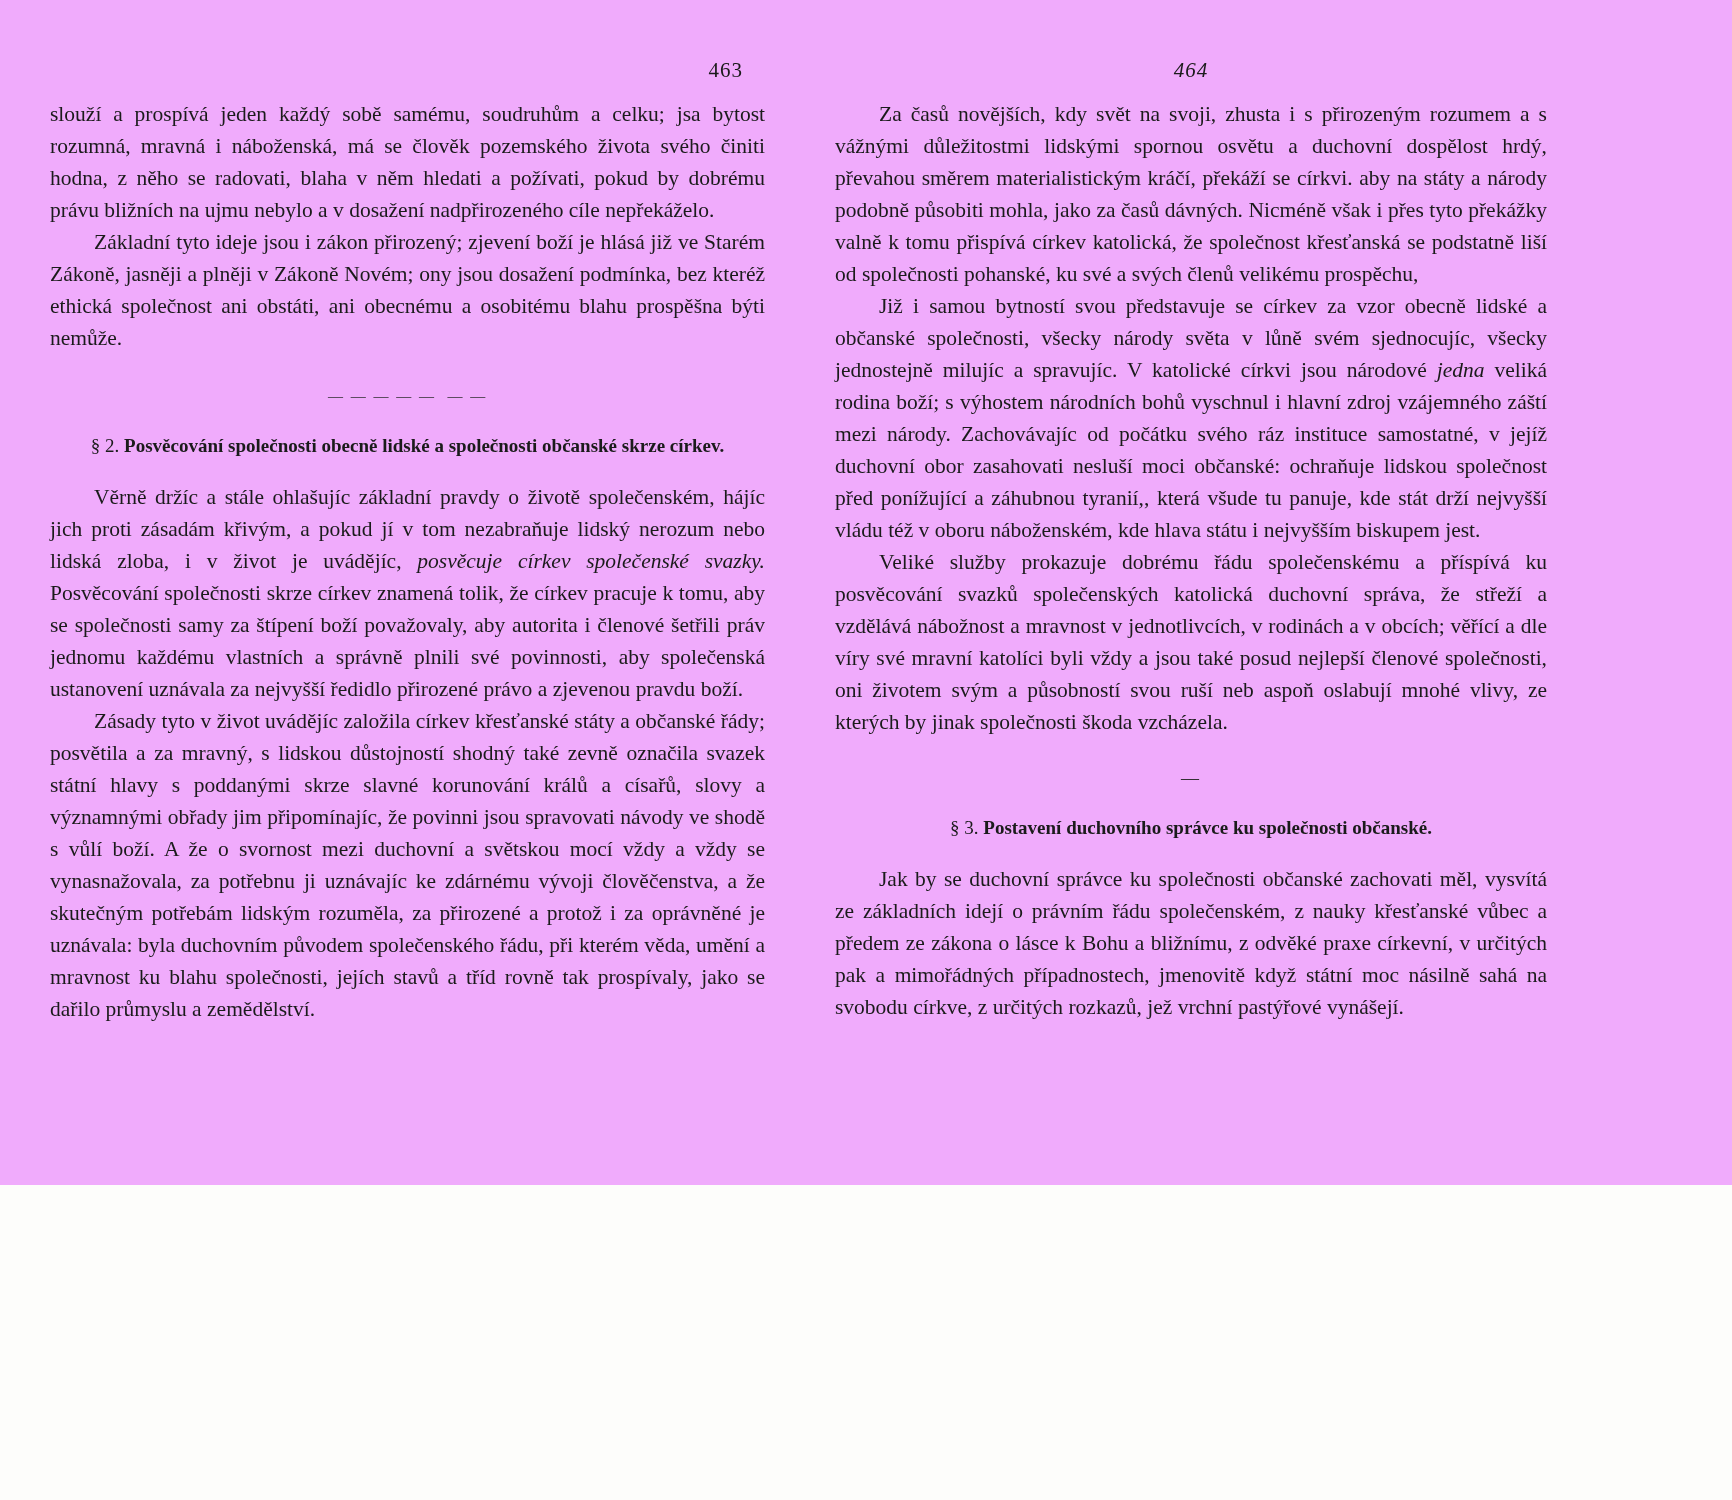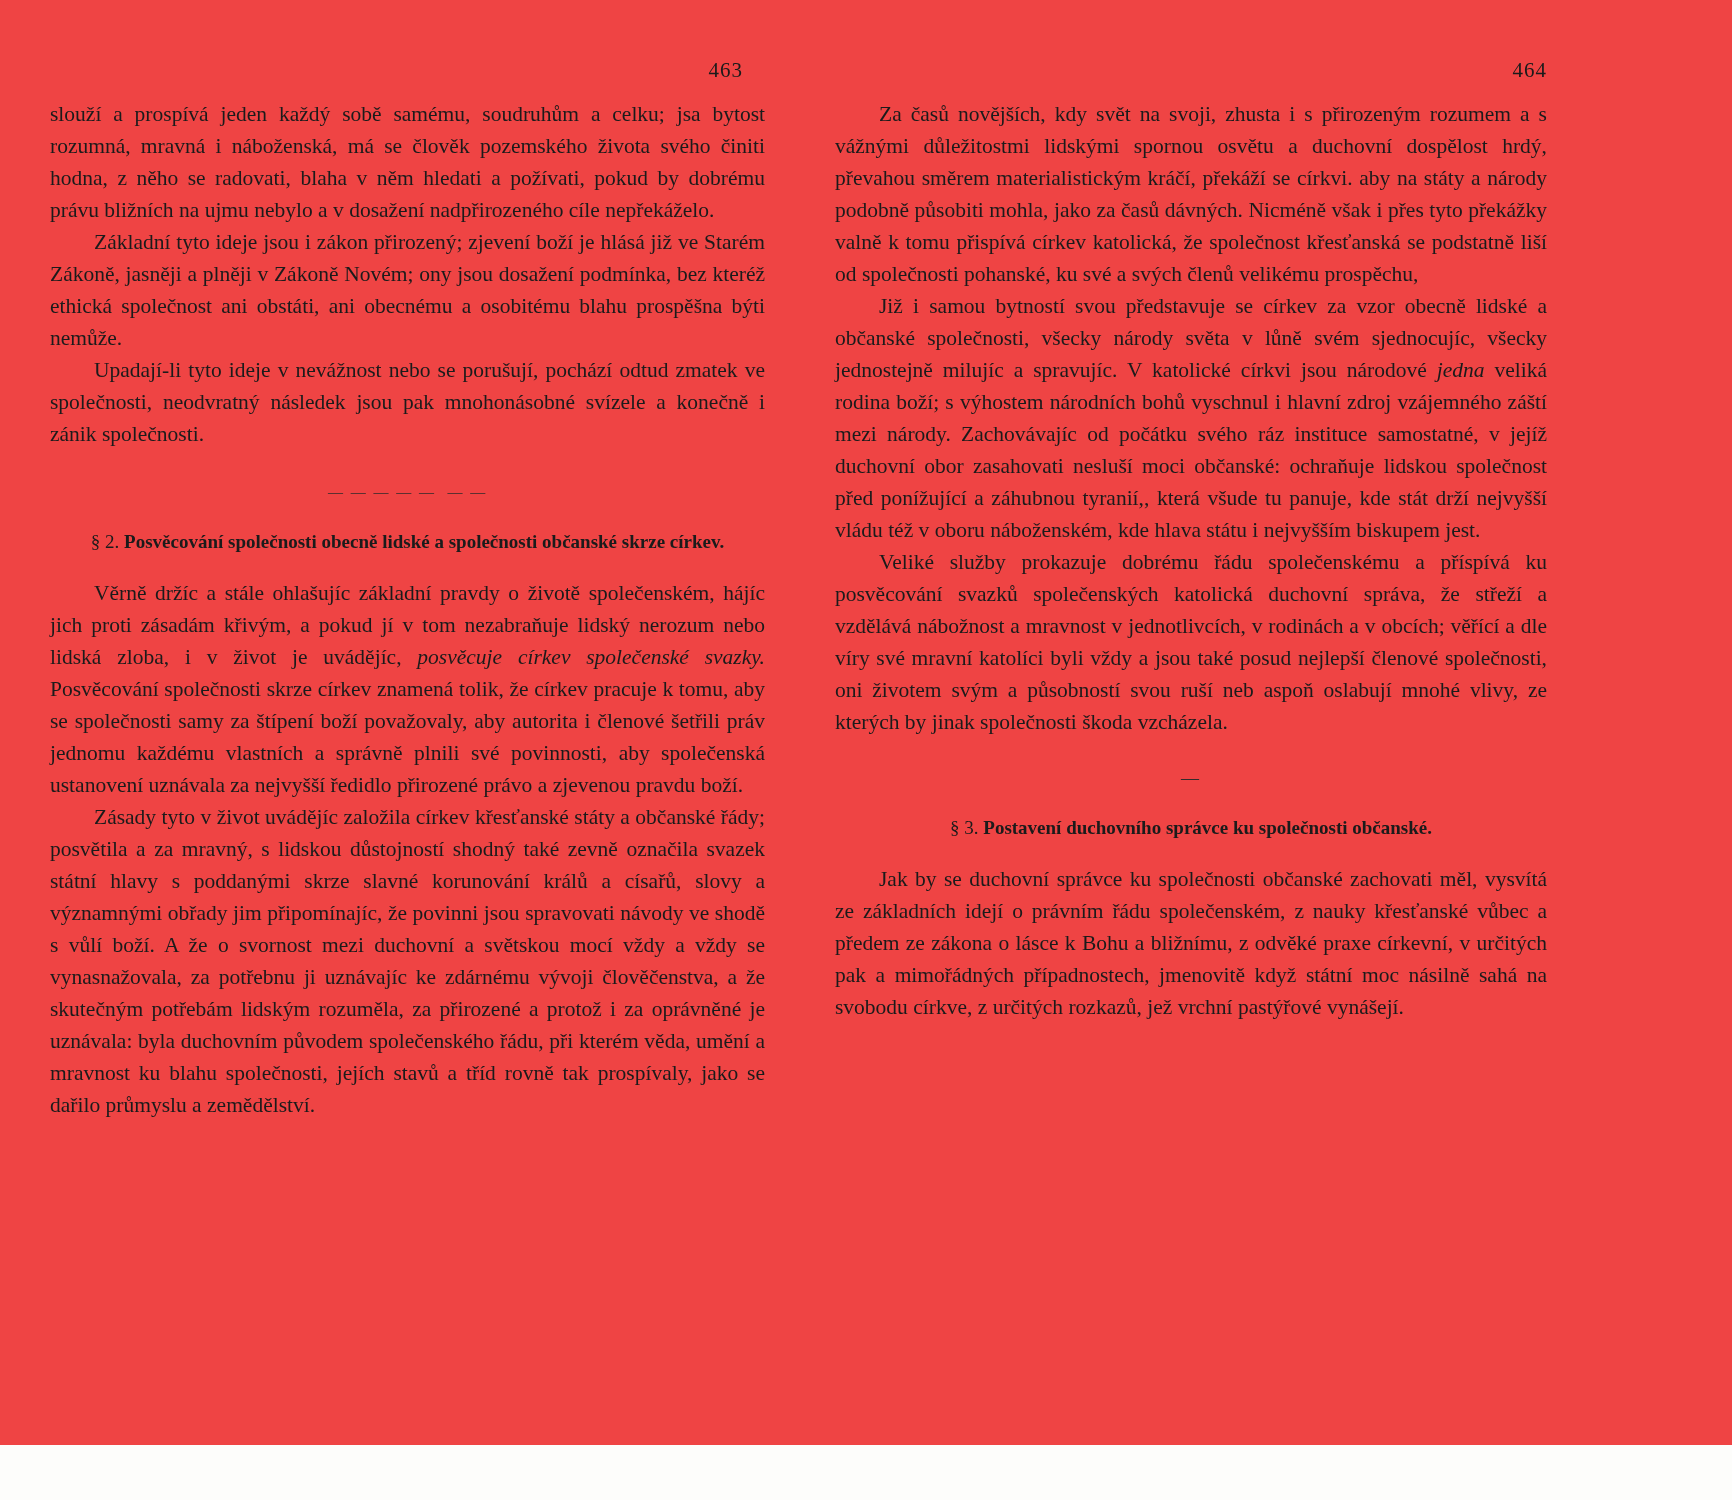--- a/index.html
+++ b/index.html
@@ -3,22 +3,22 @@
 <meta charset="utf-8">
 <style>
   html, body {
     margin: 0;
     padding: 0;
     background: #fdfdfb;
   }
   .scan-canvas {
     position: relative;
     width: 1732px;
-    height: 1445px;
-    background: #ef4444;
+    height: 1185px;
+    background: #f0abfc;
     overflow: hidden;
     font-family: "Liberation Serif", serif;
     color: #1b1b1b;
     box-sizing: border-box;
   }
   .spread {
     display: flex;
     padding: 58px 0 0 50px;
     gap: 70px;
   }
@@ -31,21 +31,22 @@
     font-size: 21px;
     line-height: 24px;
     margin-bottom: 16px;
     letter-spacing: 1px;
   }
   .page-left .page-number {
     text-align: right;
     padding-right: 22px;
   }
   .page-right .page-number {
-    text-align: right;
+    text-align: center;
+    font-style: italic;
   }
   .page-content {
     font-size: 21.5px;
     line-height: 32px;
     text-align: justify;
   }
   .page-content p.para {
     margin: 0;
     text-indent: 44px;
   }
@@ -81,21 +82,20 @@
 <body>
 
 <div class="scan-canvas">
   <div class="spread">
 
     <div class="page page-left">
       <div class="page-number">463</div>
       <div class="page-content">
           <p class="para noindent"><span>slouží a prospívá jeden každý sobě samému, soudruhům a celku; jsa bytost rozumná, mravná i náboženská, má se člověk pozemského života svého činiti hodna, z něho se radovati, blaha v něm hledati a požívati, pokud by dobrému právu bližních na ujmu nebylo a v dosažení nadpřirozeného cíle nepřekáželo.</span></p>
           <p class="para"><span>Základní tyto ideje jsou i zákon přirozený; zjevení boží je hlásá již ve Starém Zákoně, jasněji a plněji v Zákoně Novém; ony jsou dosažení podmínka, bez kteréž ethická společnost ani obstáti, ani obecnému a osobitému blahu prospěšna býti nemůže.</span></p>
-          <p class="para"><span>Upadají-li tyto ideje v nevážnost nebo se porušují, pochází odtud zmatek ve společnosti, neodvratný následek jsou pak mnohonásobné svízele a konečně i zánik společnosti.</span></p>
           <div class="divider">— — — — —  — —</div>
           <h2 class="section-heading"><span>§ 2. </span><b>Posvěcování společnosti obecně lidské a společnosti občanské skrze církev.</b></h2>
           <p class="para"><span>Věrně držíc a stále ohlašujíc základní pravdy o životě společenském, hájíc jich proti zásadám křivým, a pokud jí v tom nezabraňuje lidský nerozum nebo lidská zloba, i v život je uvádějíc, </span><i>posvěcuje církev společenské svazky.</i><span> Posvěcování společnosti skrze církev znamená tolik, že církev pracuje k tomu, aby se společnosti samy za štípení boží považovaly, aby autorita i členové šetřili práv jednomu každému vlastních a správně plnili své povinnosti, aby společenská ustanovení uznávala za nejvyšší ředidlo přirozené právo a zjevenou pravdu boží.</span></p>
           <p class="para"><span>Zásady tyto v život uvádějíc založila církev křesťanské státy a občanské řády; posvětila a za mravný, s lidskou důstojností shodný také zevně označila svazek státní hlavy s poddanými skrze slavné korunování králů a císařů, slovy a významnými obřady jim připomínajíc, že povinni jsou spravovati návody ve shodě s vůlí boží. A že o svornost mezi duchovní a světskou mocí vždy a vždy se vynasnažovala, za potřebnu ji uznávajíc ke zdárnému vývoji člověčenstva, a že skutečným potřebám lidským rozuměla, za přirozené a protož i za oprávněné je uznávala: byla duchovním původem společenského řádu, při kterém věda, umění a mravnost ku blahu společnosti, jejích stavů a tříd rovně tak prospívaly, jako se dařilo průmyslu a zemědělství.</span></p>
         </div>
     </div>
 
     <div class="page page-right">
       <div class="page-number">464</div>
       <div class="page-content">

